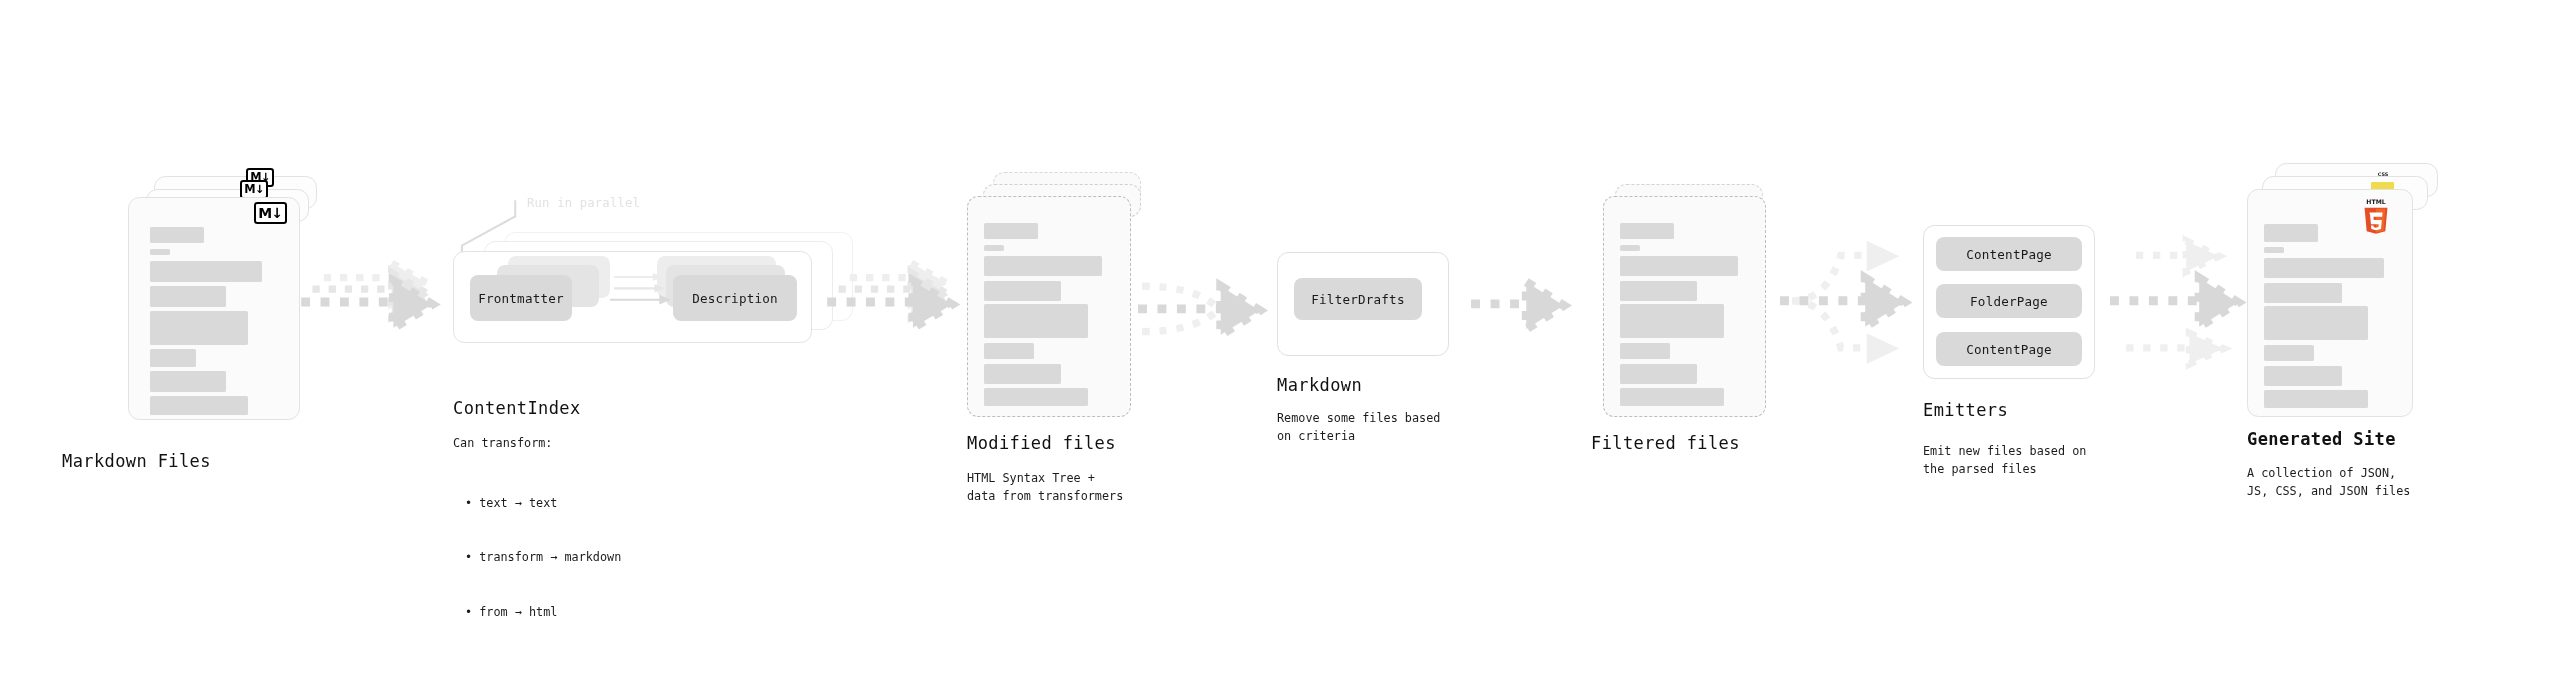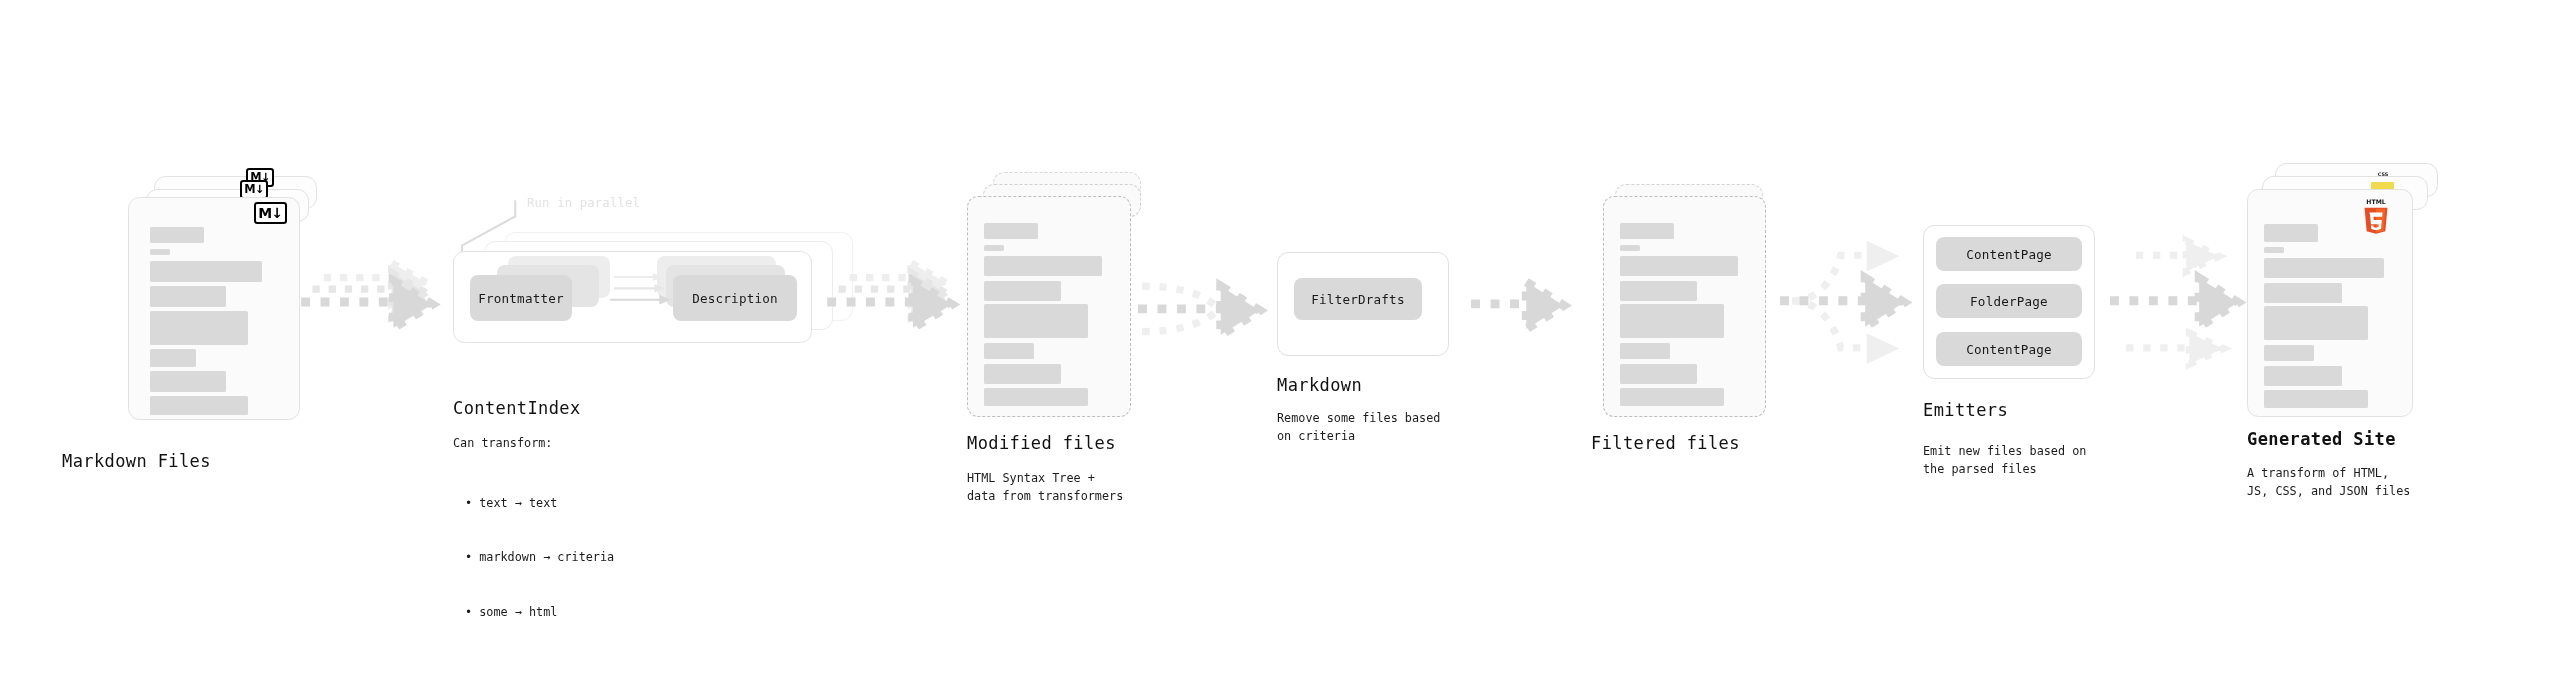--- a/index.html
+++ b/index.html
@@ -134,22 +134,22 @@
       </g>
     </svg>
 
     <div class="chip" style="left:470px;top:275px;width:102px;height:46px;">Frontmatter</div>
     <div class="chip" style="left:673px;top:275px;width:124px;height:46px;">Description</div>
 
     <div class="title" style="left:453px;top:398px;">ContentIndex</div>
     <div class="sub" style="left:453px;top:435px;">Can transform:</div>
     <div class="bullets" style="left:465px;top:457px;">
       <div>• text → text</div>
-      <div>• markdown → criteria</div>
-      <div>• some → html</div>
+      <div>• transform → markdown</div>
+      <div>• from → html</div>
     </div>
   </div>
 
   <svg class="arrowsvg" style="left:827px;top:268px;" width="146" height="89" viewBox="0 0 180 110">
     <g stroke="#eeeeee" stroke-width="9" stroke-dasharray="9 11" fill="#eeeeee">
       <line x1="28" y1="12" x2="112" y2="12"></line>
       <polygon points="104,-6 148,19 104,44"></polygon>
     </g>
     <g stroke="#e6e6e6" stroke-width="9" stroke-dasharray="9 11" fill="#e6e6e6">
       <line x1="14" y1="26" x2="112" y2="26"></line>
@@ -284,18 +284,18 @@
     </div>
 
     <svg class="html-badge" style="left:2362px;top:197px;" viewBox="0 0 34 44">
       <text x="17" y="9" text-anchor="middle" font-size="7.5" font-weight="bold" font-family="DejaVu Sans, Liberation Sans, sans-serif" fill="#1a1a1a">HTML</text>
       <path d="M3 13 h28 l-2.6 29 L17 45 L5.6 42 Z" fill="#e44d26"></path>
       <path d="M17 14.5 v29.2 l9.3 -2.6 L28.4 14.5 Z" fill="#f16529"></path>
       <path d="M9 19 h16 l-0.5 5 h-10.6 l0.35 4 h9.9 l-1.1 11.2 L17 40.6 l-5.7-1.5 l-0.4-4.4 h3 l0.2 2.1 l2.9 0.8 l3-0.8 l0.35-3.6 h-9.5 l-1.05-11 Z" fill="#ffffff"></path>
     </svg>
 
     <div class="title" style="left:2247px;top:429px;font-weight:bold;">Generated Site</div>
-    <div class="sub" style="left:2247px;top:465px;">A transform of HTML,
+    <div class="sub" style="left:2247px;top:465px;">A collection of JSON,
 JS, CSS, and JSON files</div>
   </div>
 
 </div>
 
 
 </body></html>

